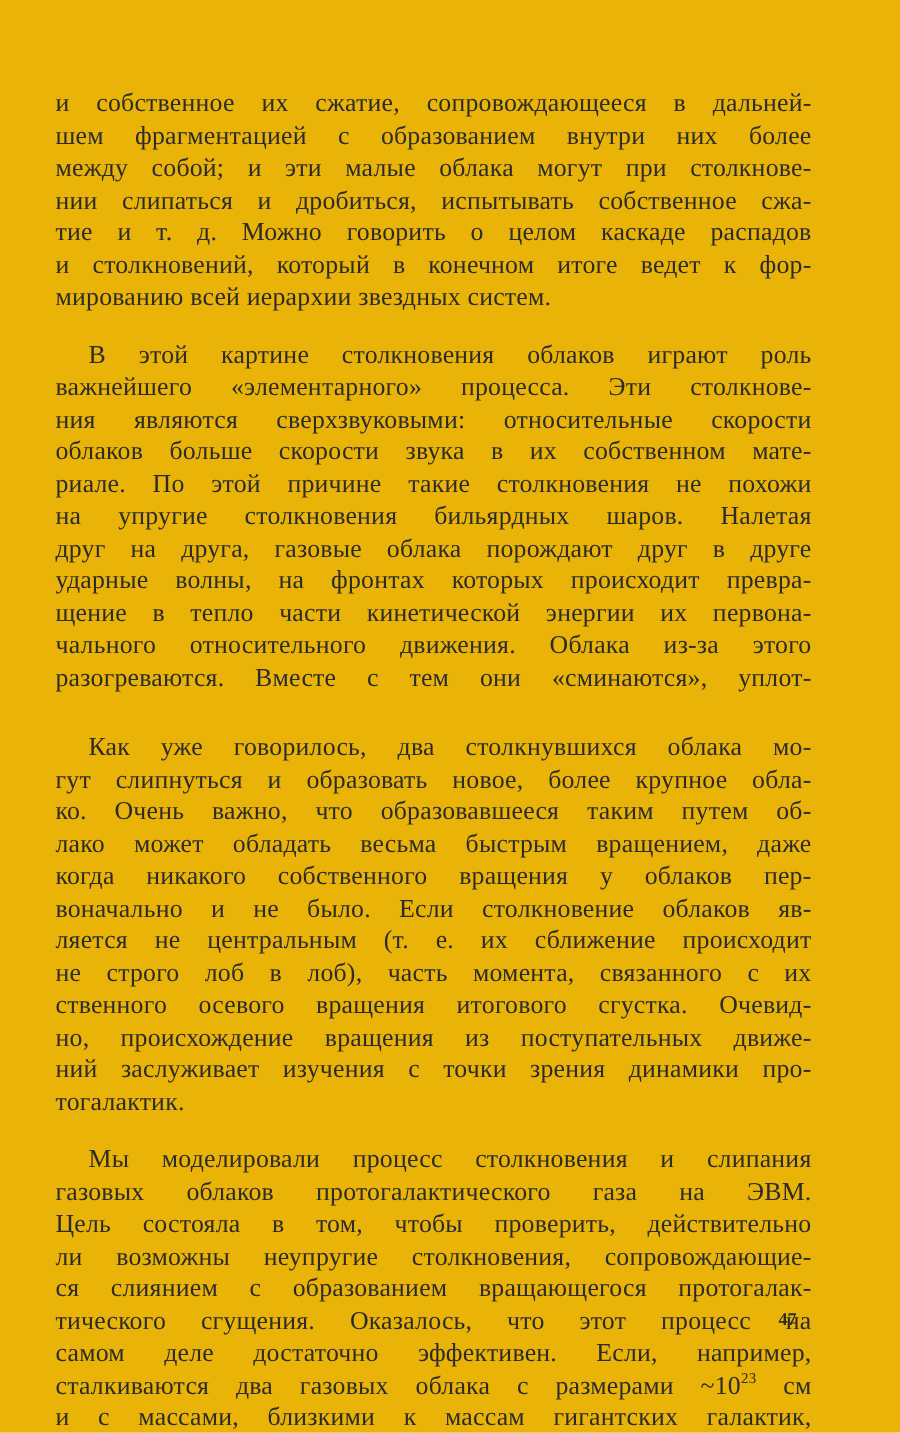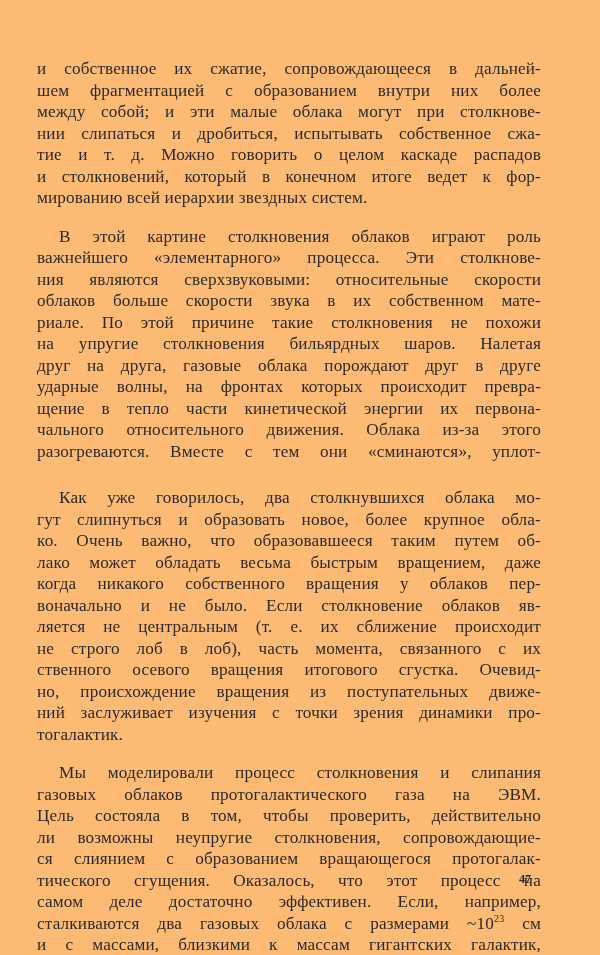--- a/index.html
+++ b/index.html
@@ -13,21 +13,21 @@
       position: relative;
       overflow: hidden;
       color: #2a2a2a;
     }
     .page {
       position: absolute;
       left: 0;
       top: 0;
       width: 600px;
       height: 955px;
-      background: #fdba74;
+      background: #eab308;
     }
     .text-block {
       position: absolute;
       left: 37px;
       top: 58px;
       width: 504px;
       font-family: "Liberation Serif", "DejaVu Serif", serif;
       font-size: 17.2px;
       line-height: 21.5px;
       color: #2b2b2b;

